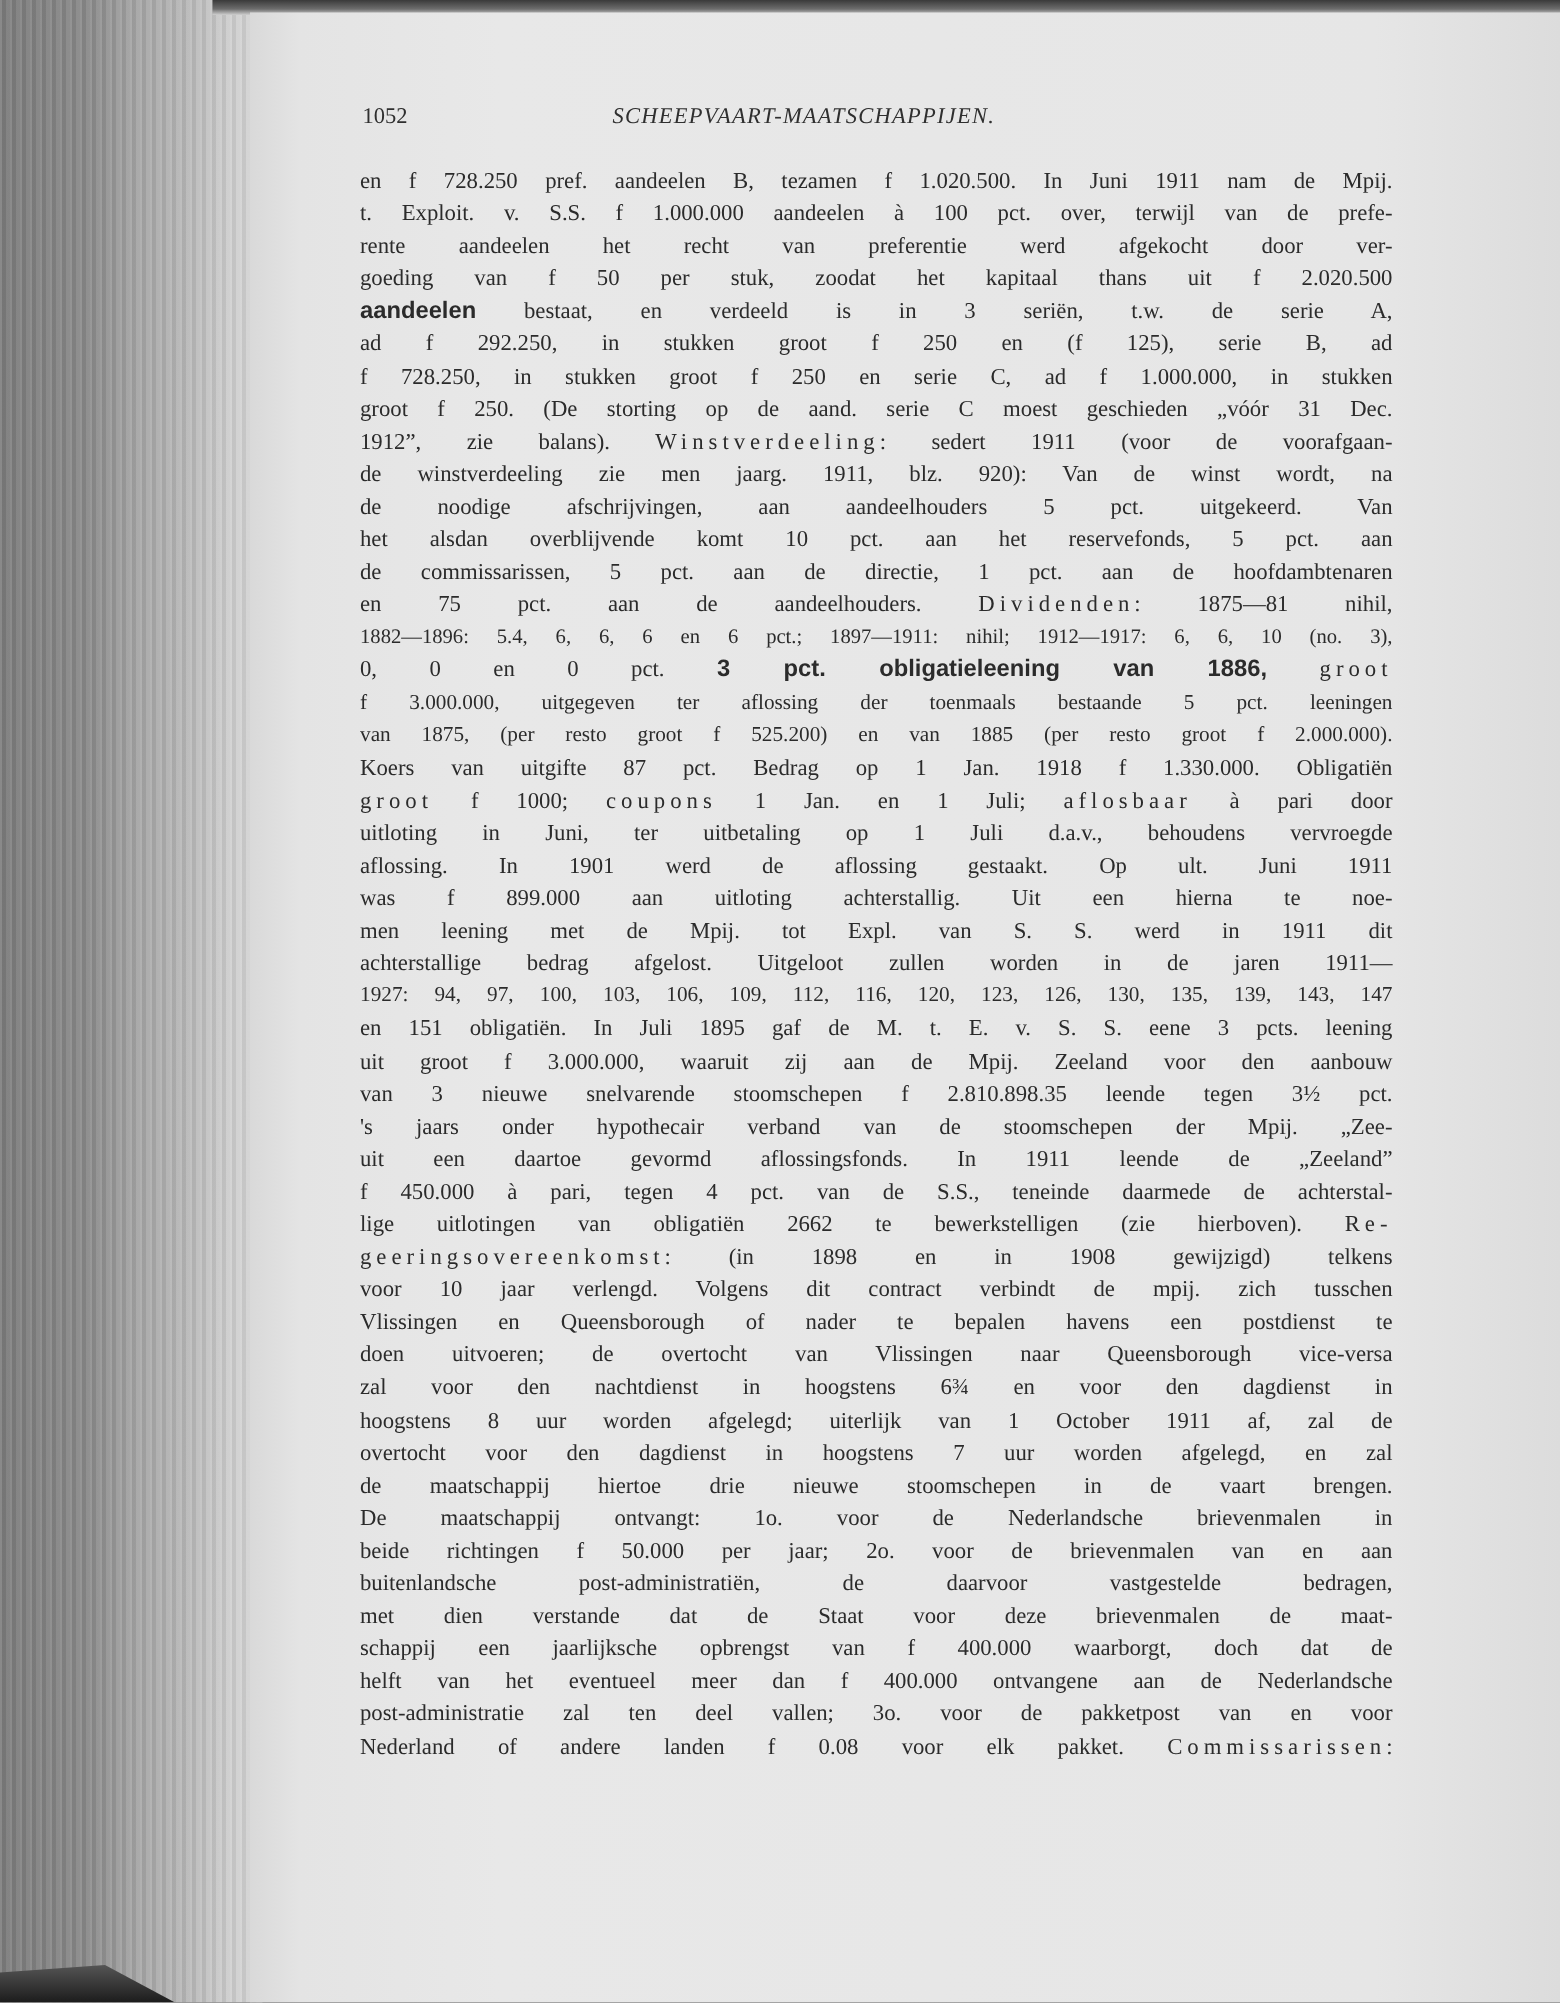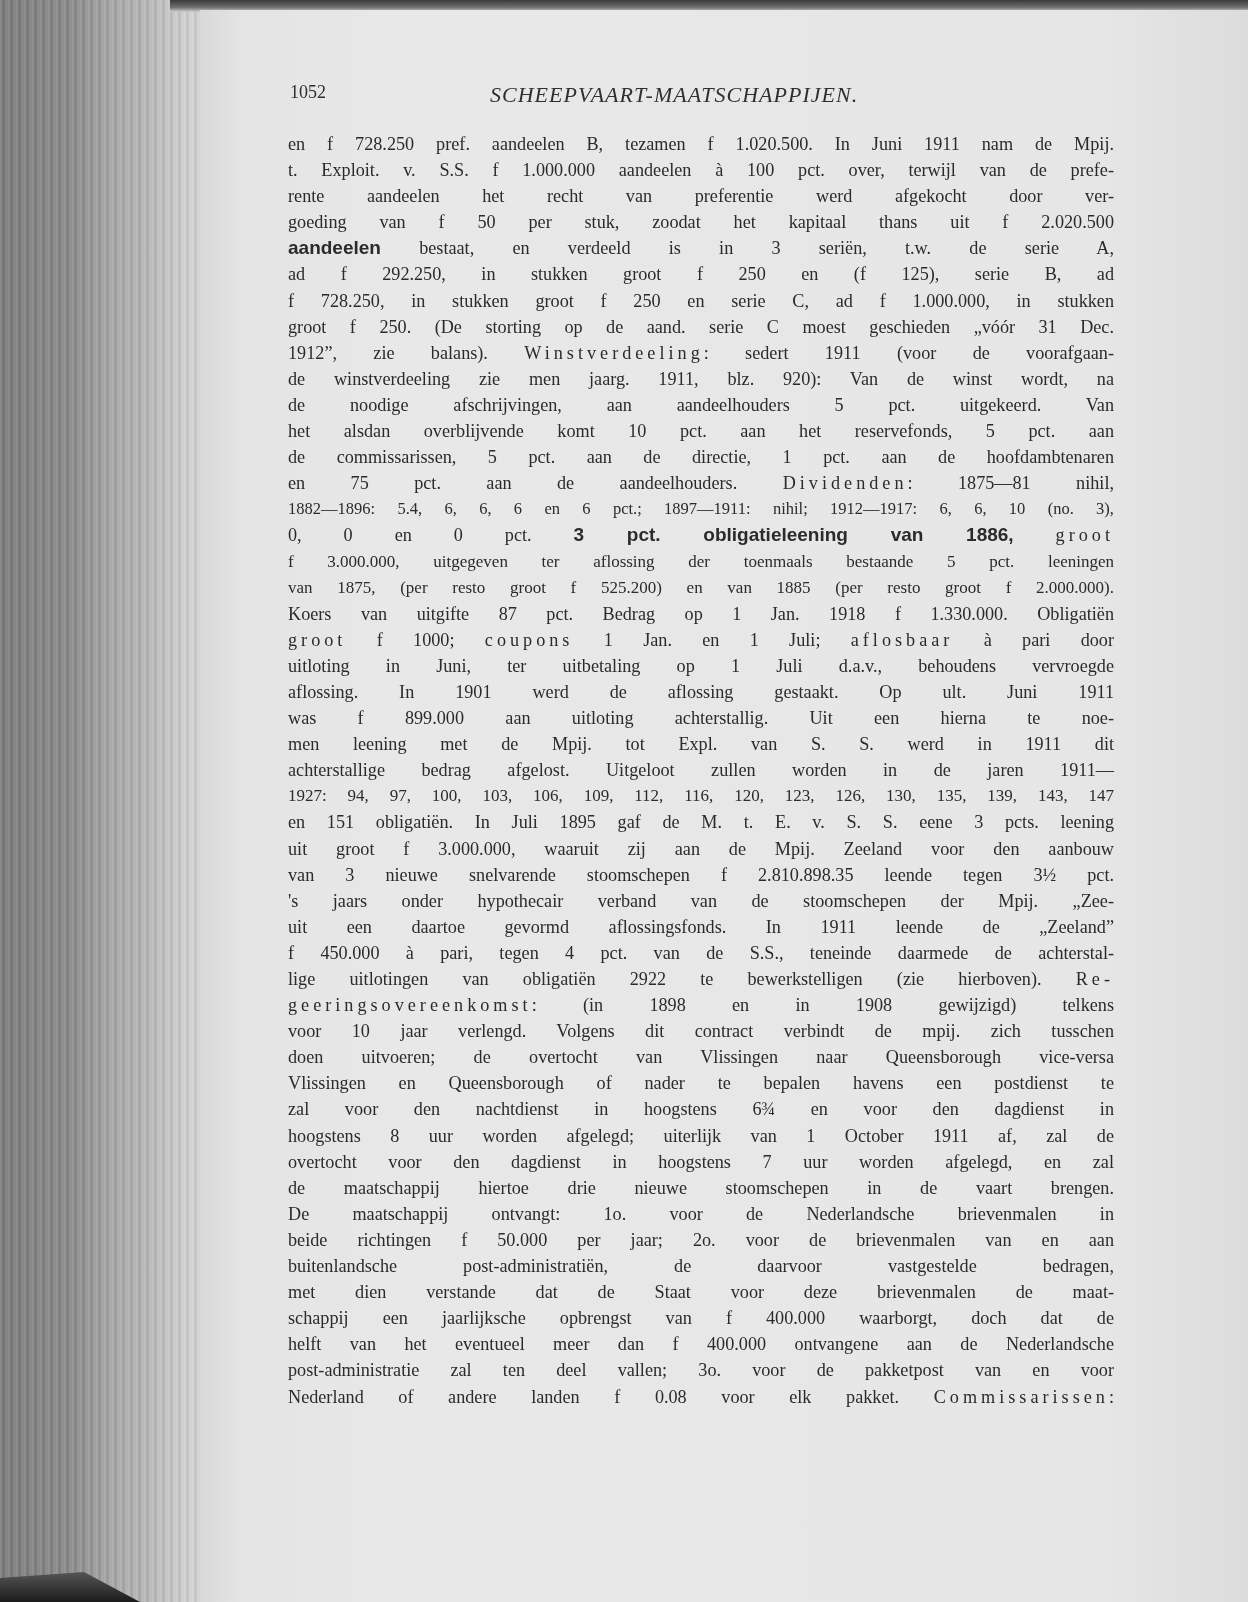--- a/index.html
+++ b/index.html
@@ -56,21 +56,21 @@
       position: absolute;
       left: 0; top: 0;
       font-family: "Liberation Serif", serif;
       font-size: 18px;
     }
     .running-title {
       position: absolute;
       left: 200px; top: 0;
       font-family: "Liberation Serif", serif;
       font-style: italic;
-      font-size: 22px;
+      font-size: 18px;
       letter-spacing: 1px;
     }
     .body-text {
       position: absolute;
       left: 288px; top: 131px;
       width: 826px;
       color: #2b2b2b;
       font-family: "Liberation Serif", serif;
       font-size: 18.2px;
       line-height: 26.1px;
@@ -133,25 +133,25 @@
   <span class="line">was f 899.000 aan uitloting achterstallig. Uit een hierna te noe-</span>
   <span class="line">men leening met de Mpij. tot Expl. van S. S. werd in 1911 dit</span>
   <span class="line">achterstallige bedrag afgelost. Uitgeloot zullen worden in de jaren 1911—</span>
   <span class="line" style="font-size:17px;">1927: 94, 97, 100, 103, 106, 109, 112, 116, 120, 123, 126, 130, 135, 139, 143, 147</span>
   <span class="line">en 151 obligatiën. In Juli 1895 gaf de M. t. E. v. S. S. eene 3 pcts. leening</span>
   <span class="line">uit groot f 3.000.000, waaruit zij aan de Mpij. Zeeland voor den aanbouw</span>
   <span class="line">van 3 nieuwe snelvarende stoomschepen f 2.810.898.35 leende tegen 3½ pct.</span>
   <span class="line">'s jaars onder hypothecair verband van de stoomschepen der Mpij. „Zee-</span>
   <span class="line">uit een daartoe gevormd aflossingsfonds. In 1911 leende de „Zeeland”</span>
   <span class="line">f 450.000 à pari, tegen 4 pct. van de S.S., teneinde daarmede de achterstal-</span>
-  <span class="line"><span>lige uitlotingen van obligatiën 2922 te bewerkstelligen (zie hierboven). </span><span class="spaced">Re-</span></span>
+  <span class="line"><span>lige uitlotingen van obligatiën 2662 te bewerkstelligen (zie hierboven). </span><span class="spaced">Re-</span></span>
   <span class="line"><span class="spaced">geeringsovereenkomst</span><span>: (in 1898 en in 1908 gewijzigd) telkens</span></span>
   <span class="line">voor 10 jaar verlengd. Volgens dit contract verbindt de mpij. zich tusschen</span>
+  <span class="line">Vlissingen en Queensborough of nader te bepalen havens een postdienst te</span>
   <span class="line">doen uitvoeren; de overtocht van Vlissingen naar Queensborough vice-versa</span>
-  <span class="line">Vlissingen en Queensborough of nader te bepalen havens een postdienst te</span>
   <span class="line">zal voor den nachtdienst in hoogstens 6¾ en voor den dagdienst in</span>
   <span class="line">hoogstens 8 uur worden afgelegd; uiterlijk van 1 October 1911 af, zal de</span>
   <span class="line">overtocht voor den dagdienst in hoogstens 7 uur worden afgelegd, en zal</span>
   <span class="line">de maatschappij hiertoe drie nieuwe stoomschepen in de vaart brengen.</span>
   <span class="line">De maatschappij ontvangt: 1o. voor de Nederlandsche brievenmalen in</span>
   <span class="line">beide richtingen f 50.000 per jaar; 2o. voor de brievenmalen van en aan</span>
   <span class="line">buitenlandsche post-administratiën, de daarvoor vastgestelde bedragen,</span>
   <span class="line">met dien verstande dat de Staat voor deze brievenmalen de maat-</span>
   <span class="line">schappij een jaarlijksche opbrengst van f 400.000 waarborgt, doch dat de</span>
   <span class="line">helft van het eventueel meer dan f 400.000 ontvangene aan de Nederlandsche</span>

